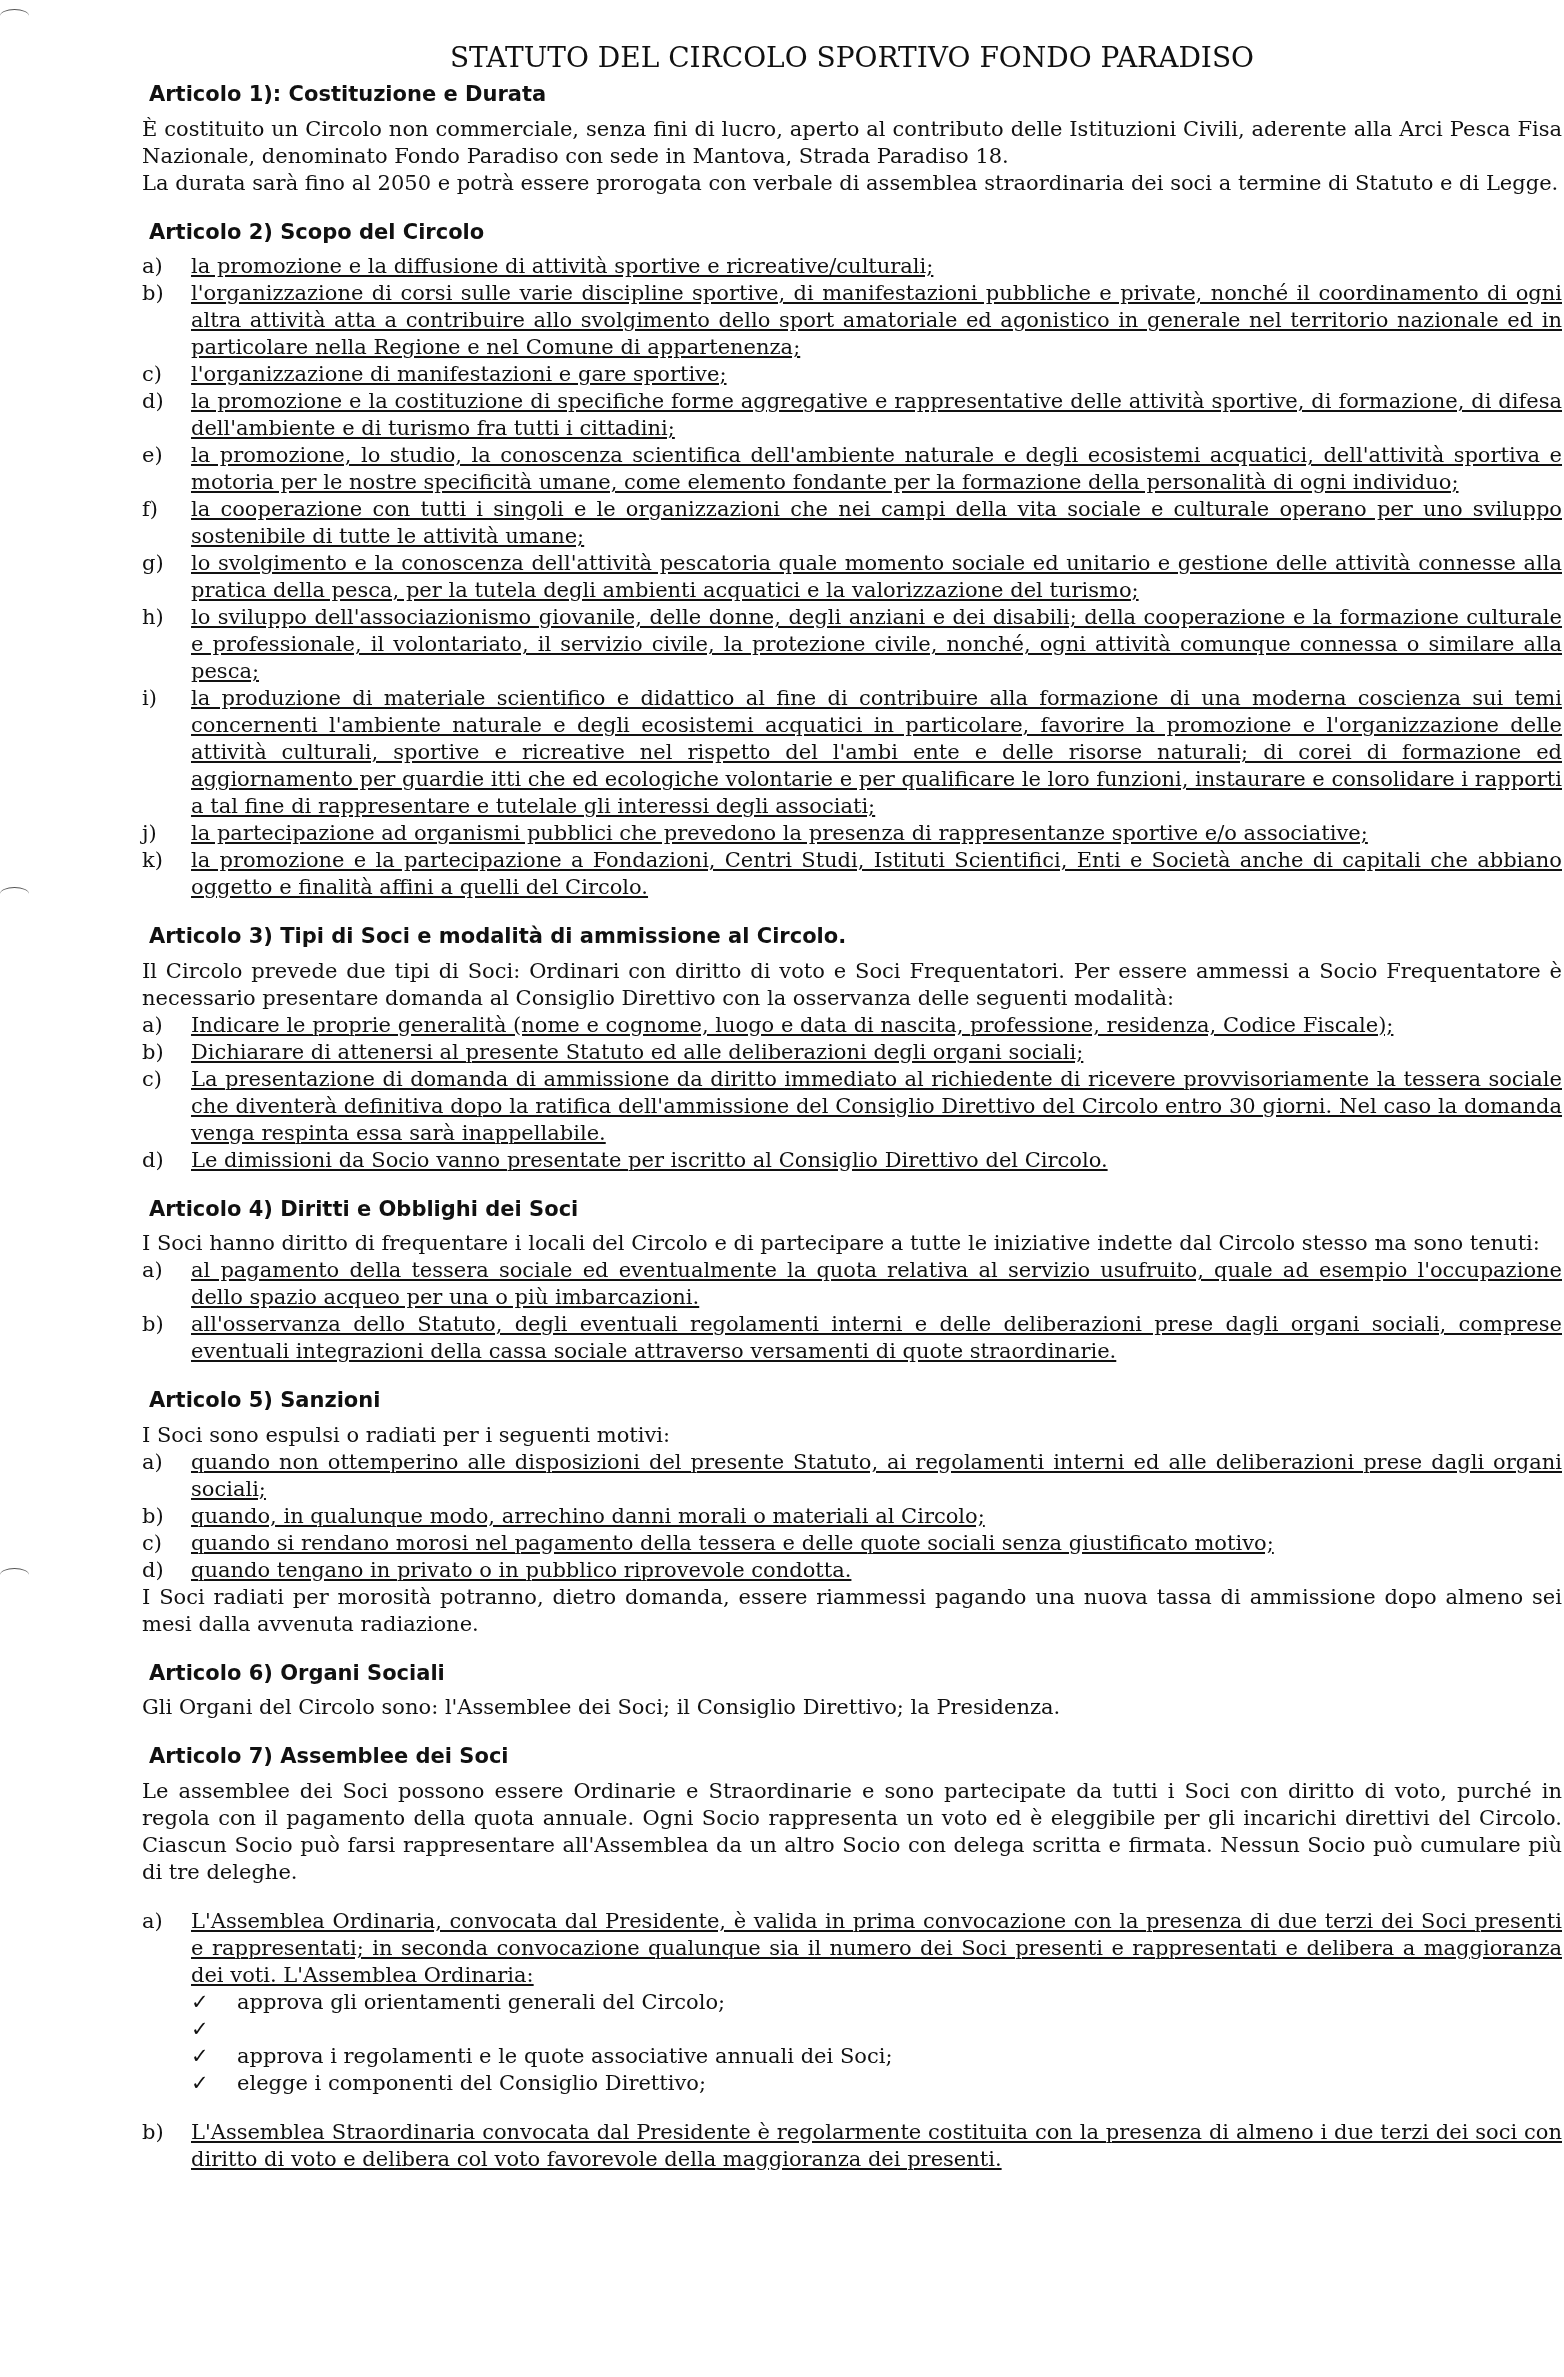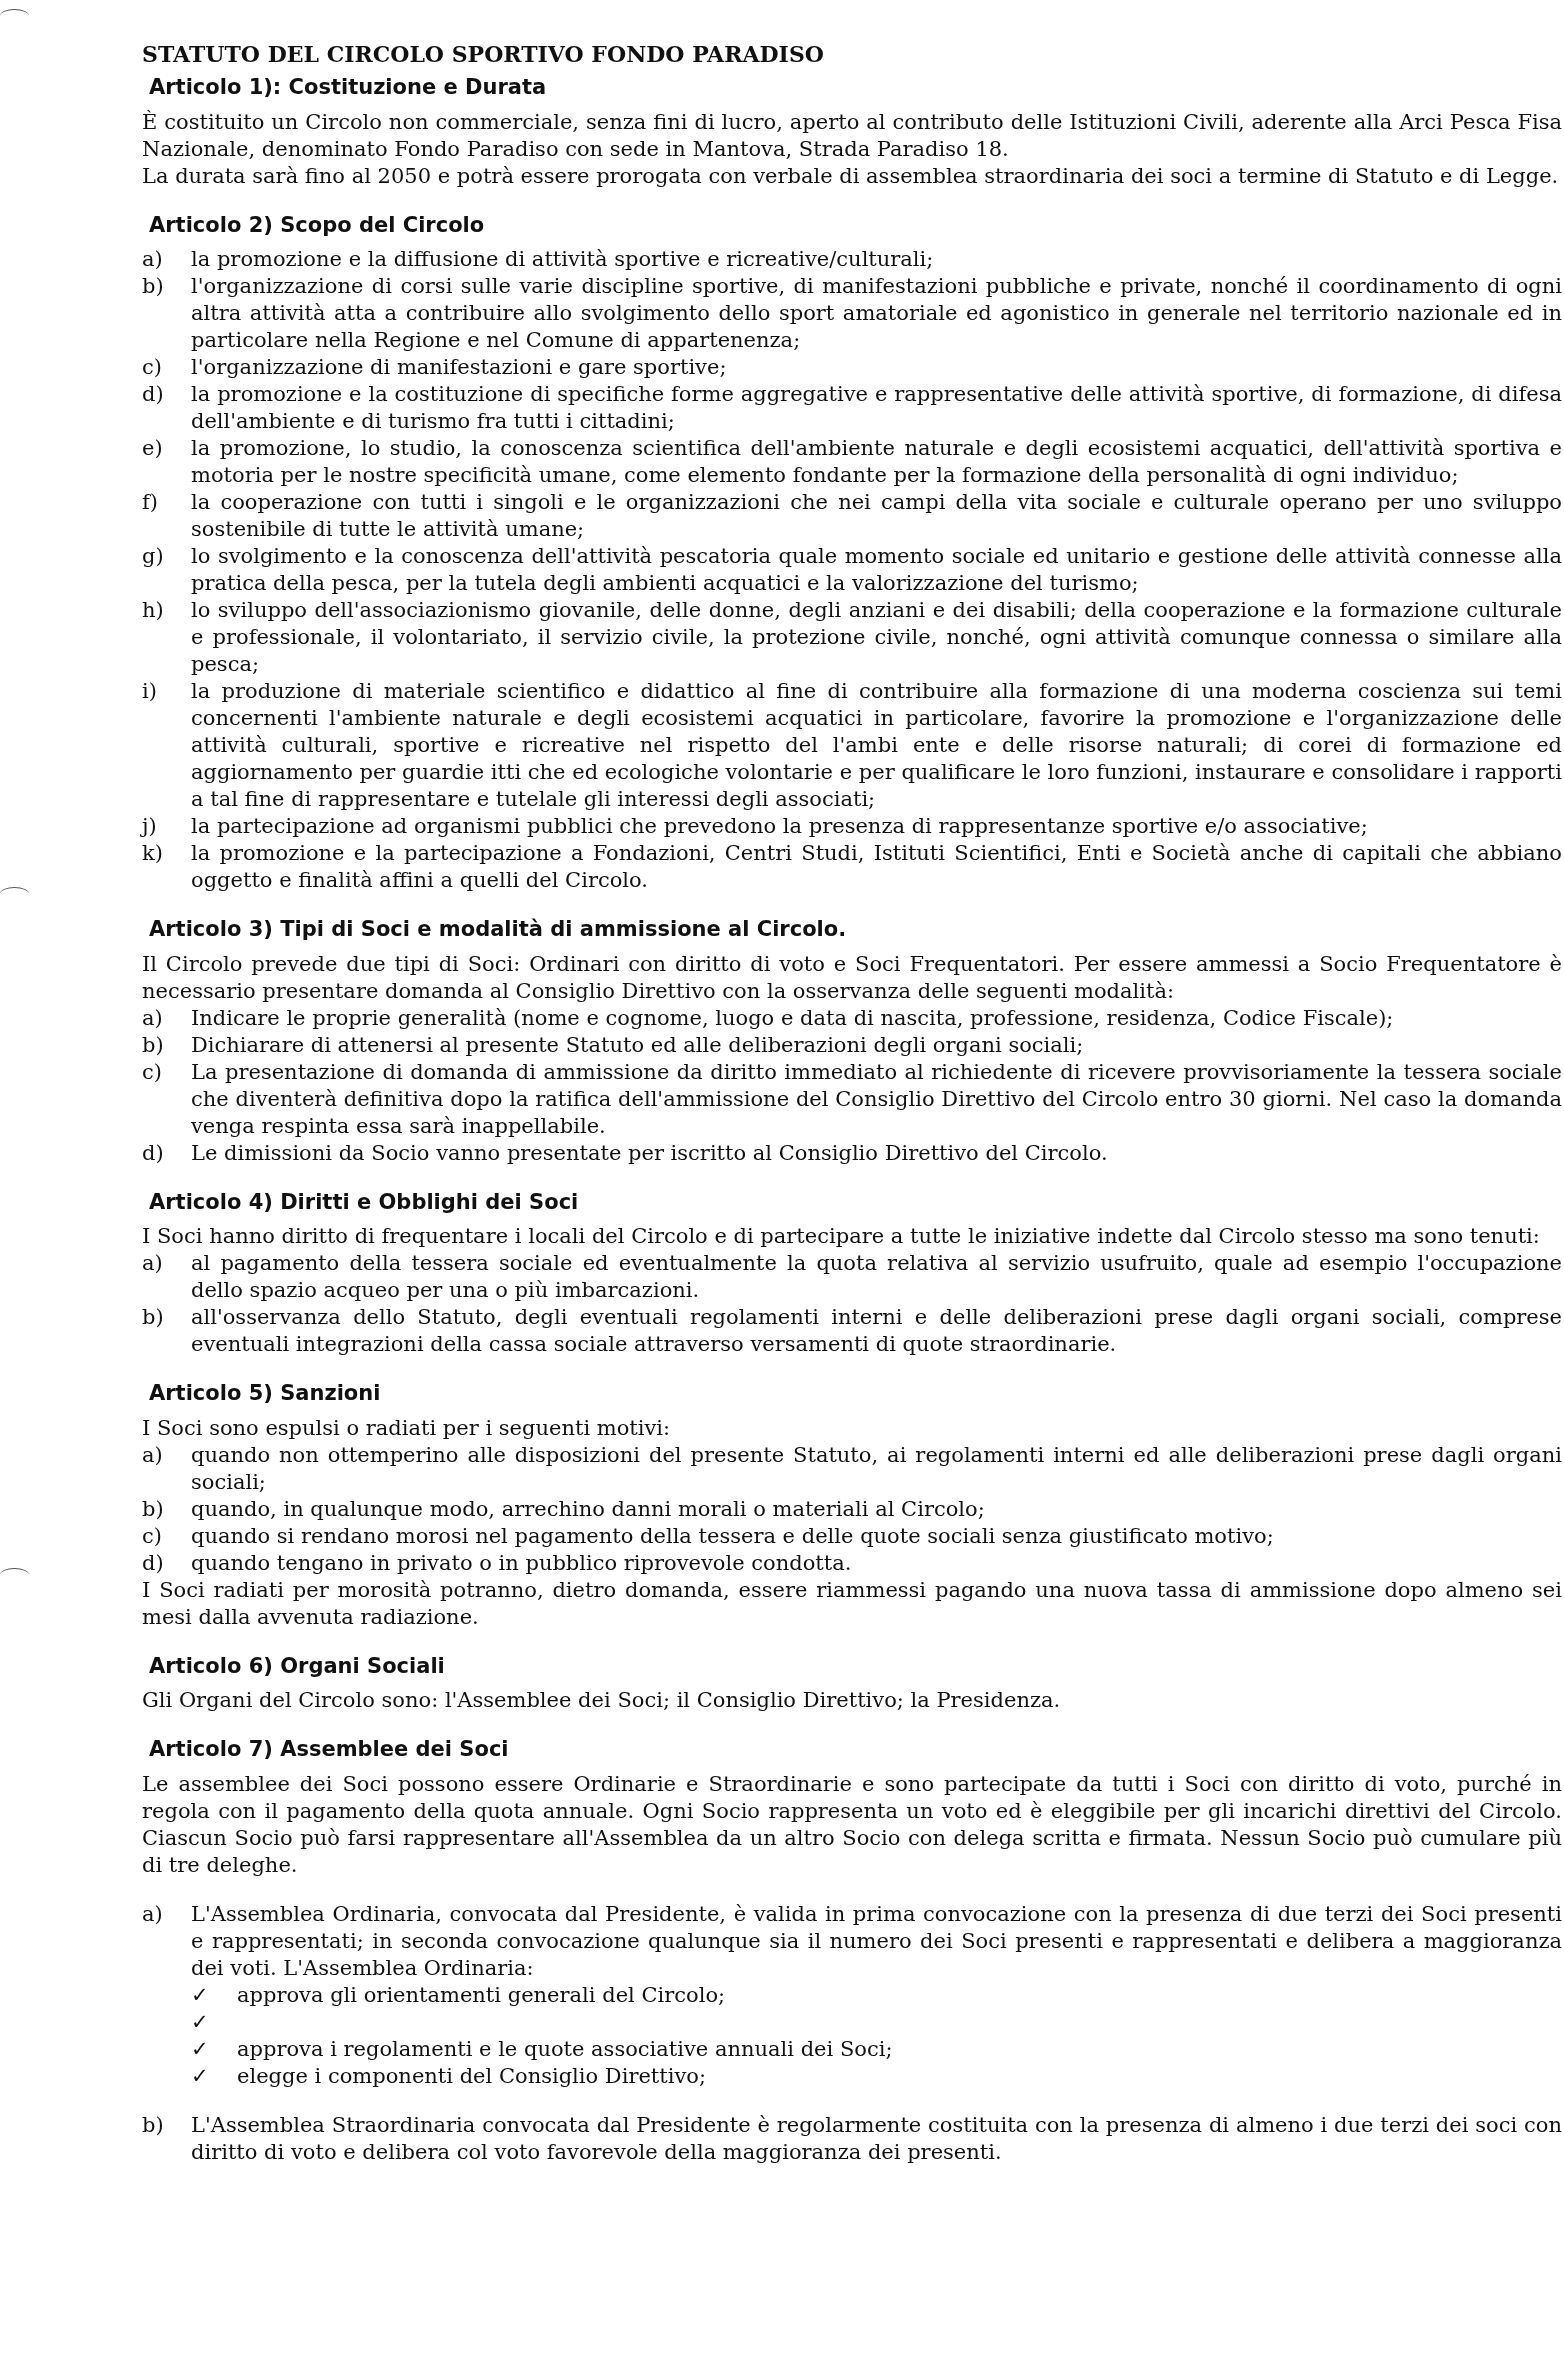--- a/index.html
+++ b/index.html
@@ -12,23 +12,23 @@
     position: relative;
     overflow: hidden;
   }
   .page {
     position: absolute;
     left: 142px;
     top: 41px;
     width: 1420px;
   }
   .doc-title {
-    text-align: left;
-    font-weight: bold;
-    font-size: 22px;
+    text-align: center;
+    font-weight: normal;
+    font-size: 28px;
     margin: 0 0 4.3px 0;
   }
   .article { margin: 0 0 22px 0; }
   .article-title {
     font-family: "DejaVu Sans", "Liberation Sans", sans-serif;
     font-weight: bold;
     font-size: 21px;
     line-height: 27.5px;
     margin: 7px;
   }
@@ -38,21 +38,21 @@
     margin: 0;
     text-align: justify;
   }
   .list { margin: 0; padding: 0; list-style: none; }
   .list-item {
     display: flex;
     font-size: 21px;
     line-height: 27px;
   }
   .list-marker { width: 49px; flex: 0 0 49px; }
-  .list-text { flex: 1; text-align: justify; }
+  .list-text { flex: 1; text-align: justify; text-decoration: underline; }
   .checklist { margin: 0 0 0 49px; padding: 0; list-style: none; }
   .check-item { display: flex; font-size: 21px; line-height: 27px; }
   .check-mark { width: 46px; flex: 0 0 46px; }
   .gap { height: 22px; }
   .scan-mark {
     position: absolute;
     left: 0;
     border-top: 1.4px solid #555;
     border-radius: 50%;
     width: 29px;

